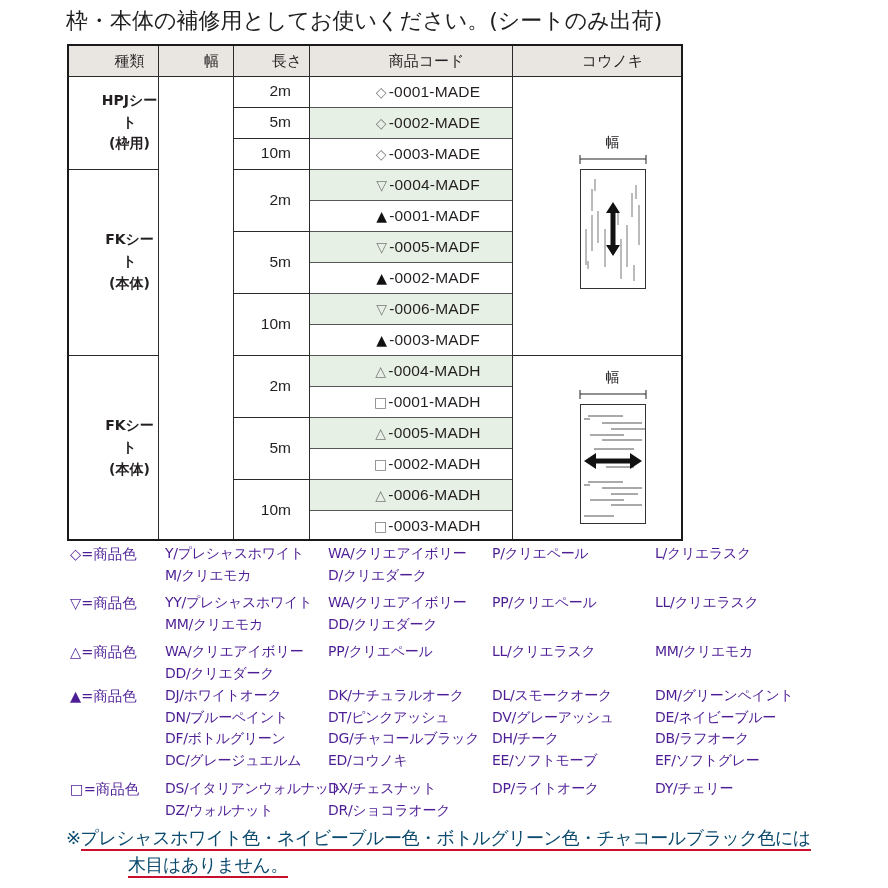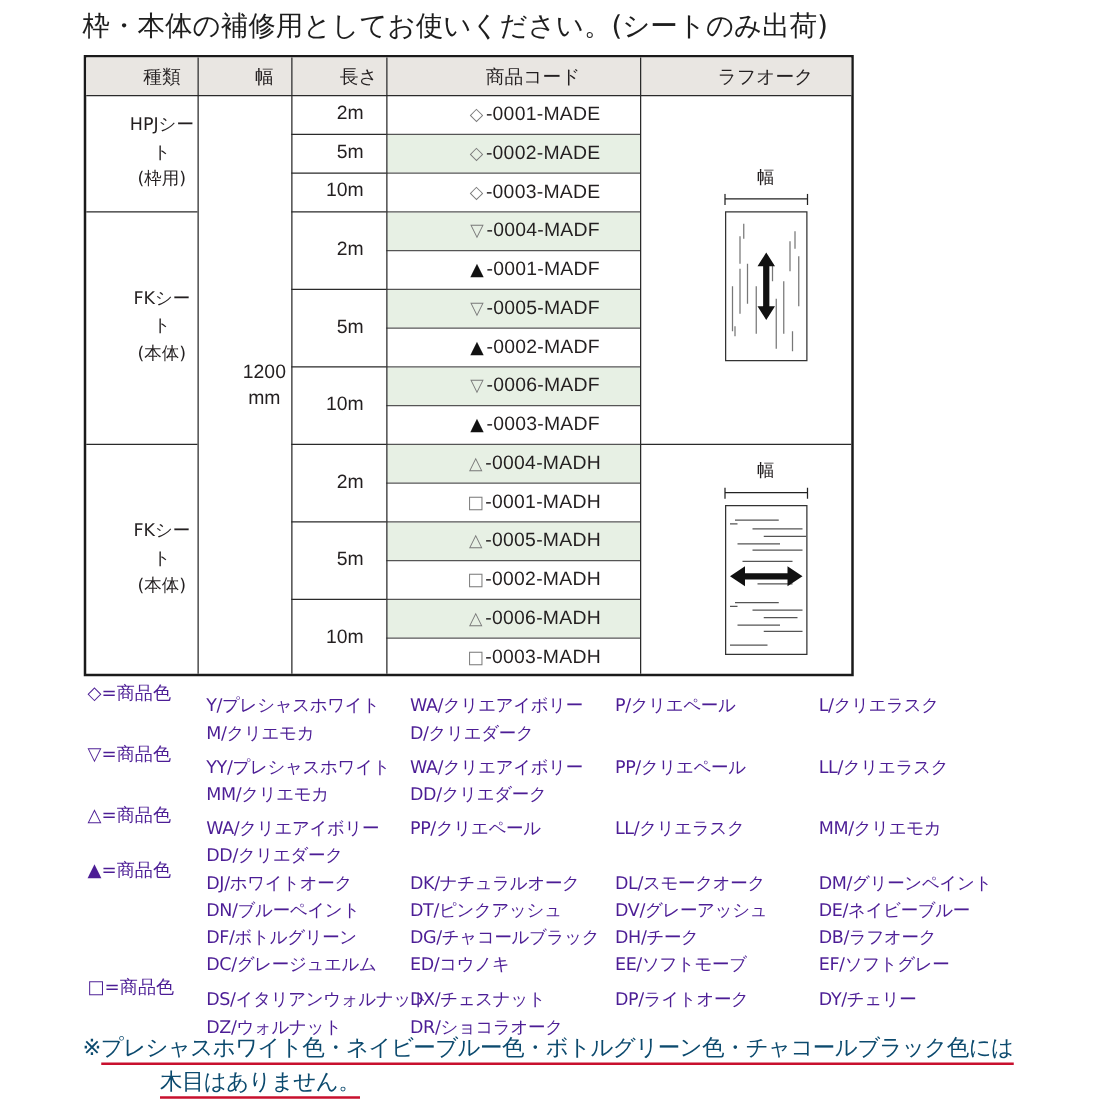--- a/index.html
+++ b/index.html
@@ -9,41 +9,41 @@
   .tbl { position:absolute; left:67px; top:44px; width:616px; height:497px;
          border:2px solid #1a1a1a; box-sizing:border-box; }
   .cell { position:absolute; box-sizing:border-box; display:flex; align-items:center; justify-content:center;
           text-align:center; font-size:15px; font-family:"Liberation Sans","DejaVu Sans",sans-serif; color:#231f20; line-height:1.35;padding-left:32px; }
   .hdr { background:#e9e6e2; font-size:15px; font-family:"DejaVu Sans",sans-serif; }
   .vline { position:absolute; width:1px; background:#2a2a2a; }
   .hline { position:absolute; height:1px; background:#2a2a2a; }
   .green { background:#e7f0e4; }
   .len { justify-content:flex-end; padding-right:18px; }
   .code { font-size:15.5px; letter-spacing:0.2px; }
-  .kind { font-family:"DejaVu Sans",sans-serif; font-size:14px; line-height:1.55; }
+  .kind { font-family:"DejaVu Sans",sans-serif; font-size:14px; line-height:1.55;font-weight:bold; }
   .sym { display:inline-block; width:15px; text-align:center; font-family:"DejaVu Sans",sans-serif; font-size:14px; }
   .sym.open { color:#7a7a7a; }
   .sym.solid { color:#111; }
   .legend-row { position:absolute; font-size:14px; font-family:"DejaVu Sans",sans-serif; color:#4c1d95; white-space:nowrap; }
   .legend-label { position:absolute; left:70px; font-size:14.5px; }
-  .legend-item { position:absolute; font-size:14px; letter-spacing:-0.3px;margin-top:11px; }
+  .legend-item { position:absolute; font-size:14px; letter-spacing:-0.3px; }
   .note { position:absolute; left:66px; font-size:18px; font-family:"DejaVu Sans",sans-serif; white-space:nowrap; color:#0c4a6e; letter-spacing:-0.5px; }
   .note .ul { border-bottom:2px solid #c8102e; padding-bottom:1px; }
 </style>
 </head>
 <body>
 
 <div class="title">枠・本体の補修用としてお使いください。(シートのみ出荷)</div>
 
 <div class="tbl" id="tbl">
     <div class="cell hdr" style="left:0px;top:0;width:89px;height:30px;">種類</div>
     <div class="cell hdr" style="left:89px;top:0;width:75px;height:30px;">幅</div>
     <div class="cell hdr" style="left:164px;top:0;width:76px;height:30px;">長さ</div>
     <div class="cell hdr" style="left:240px;top:0;width:203px;height:30px;">商品コード</div>
-    <div class="cell hdr" style="left:443px;top:0;width:169px;height:30px;">ラフオーク</div>
+    <div class="cell hdr" style="left:443px;top:0;width:169px;height:30px;">コウノキ</div>
     <div class="hline" style="left:0;top:30px;width:612px;"></div>
     <div class="cell code" style="left:241px;top:31px;width:202px;height:30px;">
       <span class="sym open">◇</span>
       <span>-0001-MADE</span>
     </div>
     <div class="cell code green" style="left:241px;top:62px;width:202px;height:30px;">
       <span class="sym open">◇</span>
       <span>-0002-MADE</span>
     </div>
     <div class="hline" style="left:240px;top:61px;width:203px;background:#555;"></div>
@@ -136,24 +136,20 @@
     <div class="cell kind" style="left:0;top:123px;width:89px;height:186px;flex-direction:column;">
       <div>FKシート</div>
       <div>(本体)</div>
     </div>
     <div class="hline" style="left:0;top:123px;width:89px;"></div>
     <div class="cell kind" style="left:0;top:309px;width:89px;height:186px;flex-direction:column;">
       <div>FKシート</div>
       <div>(本体)</div>
     </div>
     <div class="hline" style="left:0;top:309px;width:89px;"></div>
-    <div class="cell" style="left:89px;top:30px;width:75px;height:465px;flex-direction:column;font-size:15.5px;">
-      <div>1200</div>
-      <div>mm</div>
-    </div>
     <div class="cell" style="left:443px;top:30px;width:169px;height:279px;">
       <div style="position:relative;width:70px;height:165px;">
         <div style="position:absolute;left:0;top:0;width:70px;text-align:center;font-size:14px;font-family:&quot;DejaVu Sans&quot;,sans-serif;">幅</div>
         <div>
           <svg width="70" height="140" viewBox="0 0 70 140" style="position:absolute;left:0;top:22px;">
         <line x1="2" y1="4" x2="68" y2="4" stroke="#222" stroke-width="1"></line>
         <line x1="2" y1="0" x2="2" y2="9" stroke="#222" stroke-width="1"></line>
         <line x1="68" y1="0" x2="68" y2="9" stroke="#222" stroke-width="1"></line>
         <rect x="2.5" y="14.5" width="65" height="119" fill="#fff" stroke="#333" stroke-width="1"></rect>
         <g stroke="#777" stroke-width="1">

